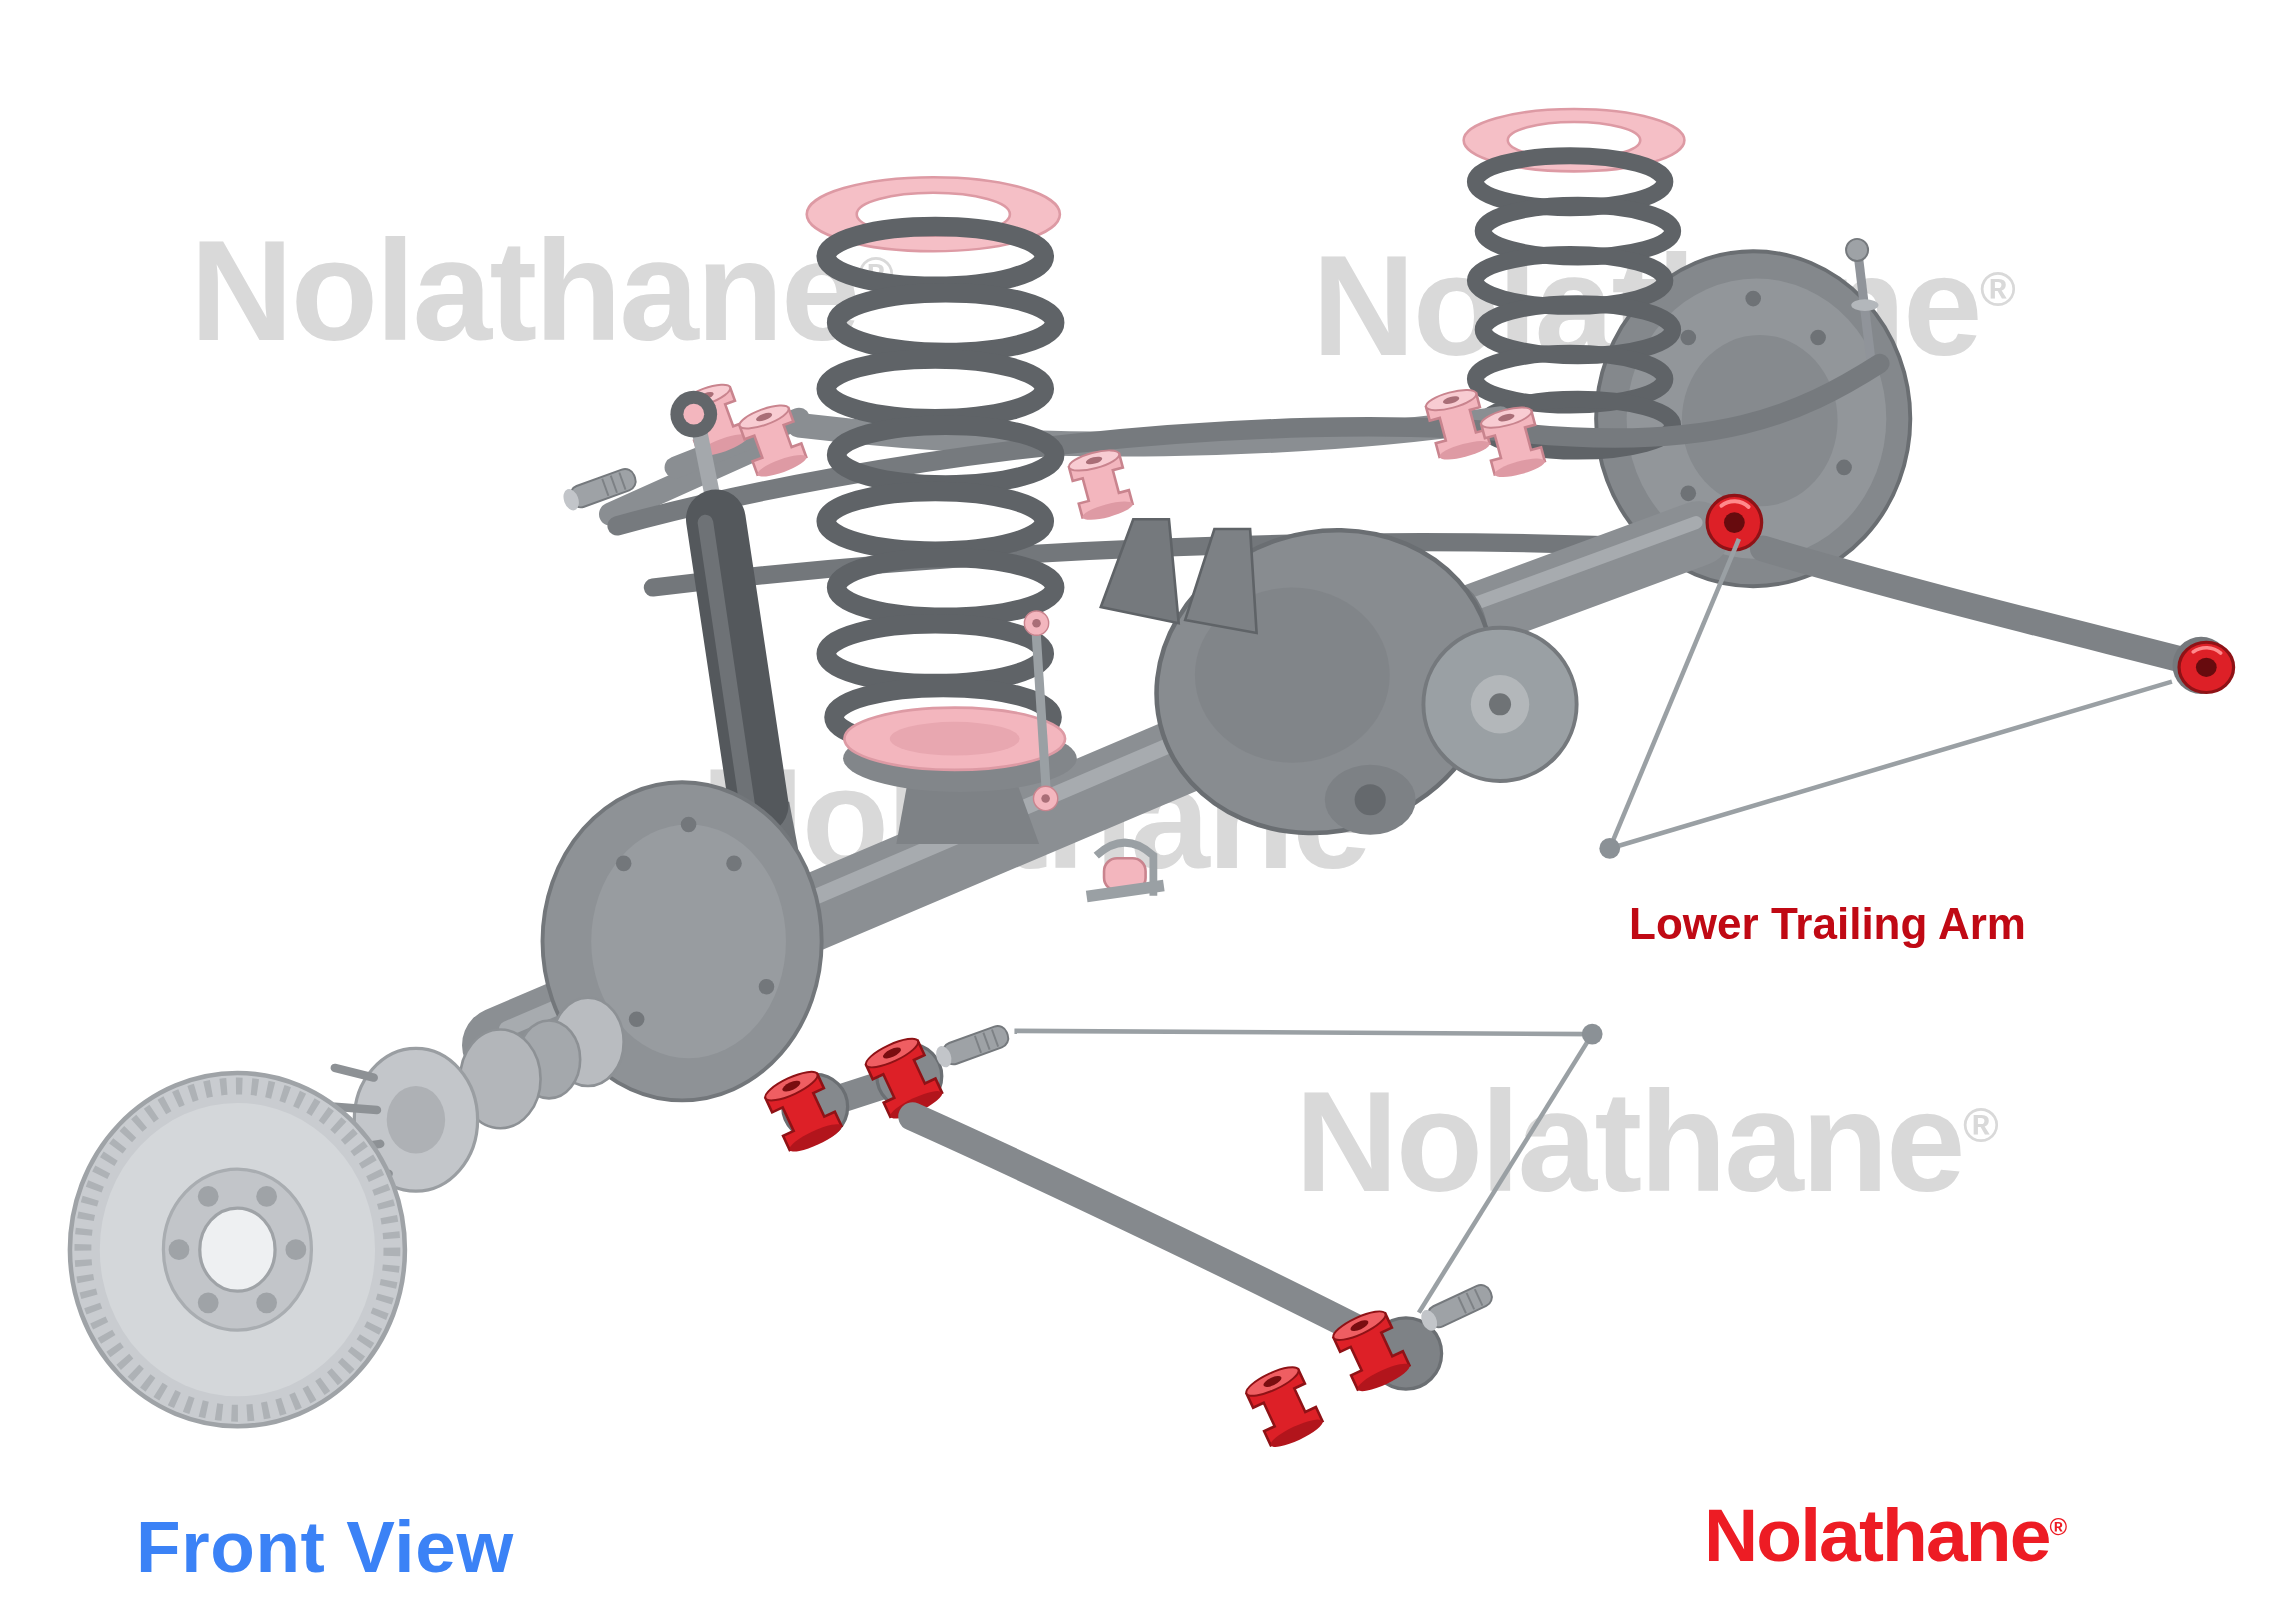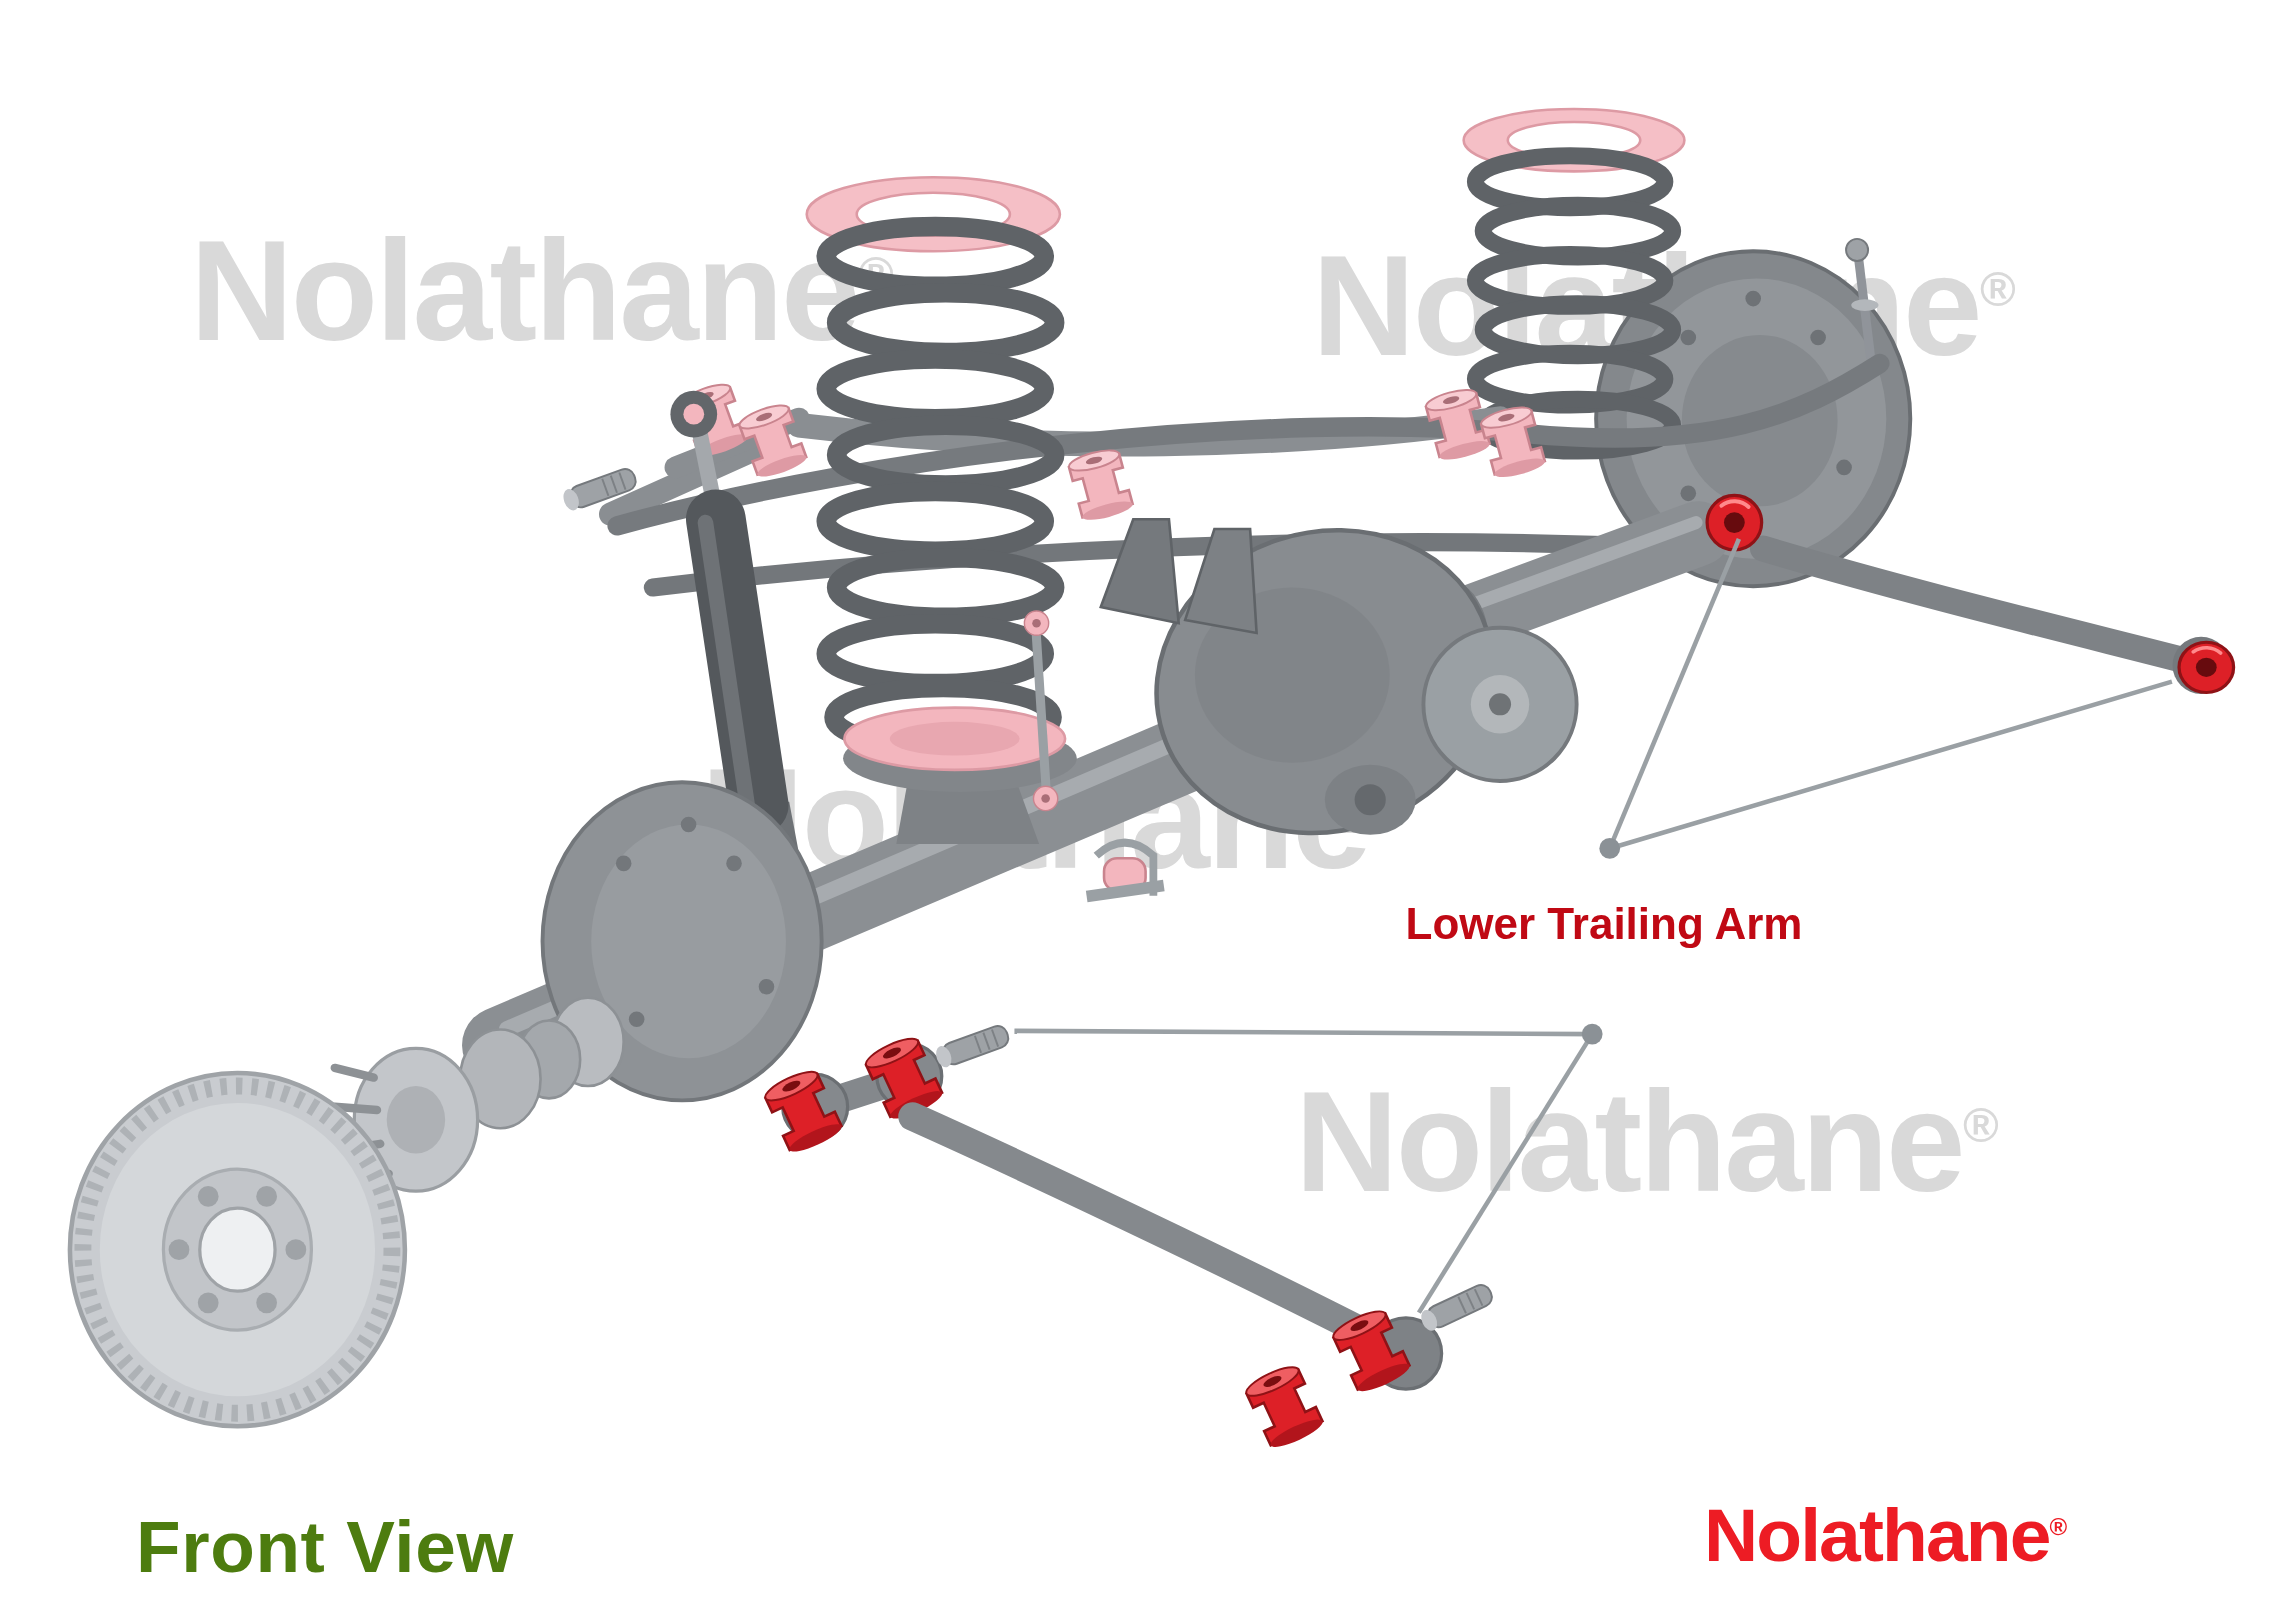--- a/index.html
+++ b/index.html
@@ -22,27 +22,27 @@
     white-space:nowrap;
     user-select:none;
   }
   .wm sup{font-size:34%;vertical-align:super;font-weight:700;}
   
   svg.art{position:absolute;left:0;top:0;z-index:1;}
   
   .overlay{position:absolute;z-index:2;}
   .part-label{
     left:1182px;top:897px;width:844px;
-    text-align:center;
+    text-align:right;
     font-weight:700;font-size:44px;line-height:1.22;
     color:#c00914;
   }
   .front-view{
     left:136px;top:1505px;
-    font-weight:800;font-size:73px;color:#4d7c0f;
+    font-weight:800;font-size:73px;color:#3b82f6;
     letter-spacing:0.6px;
   }
   .brand-logo{
     left:1704px;top:1492px;
     font-weight:800;font-size:75px;color:#ed1c24;
     letter-spacing:-1.9px;white-space:nowrap;
   }
   .brand-logo sup{font-size:32%;vertical-align:super;}
 </style>
 </head>

